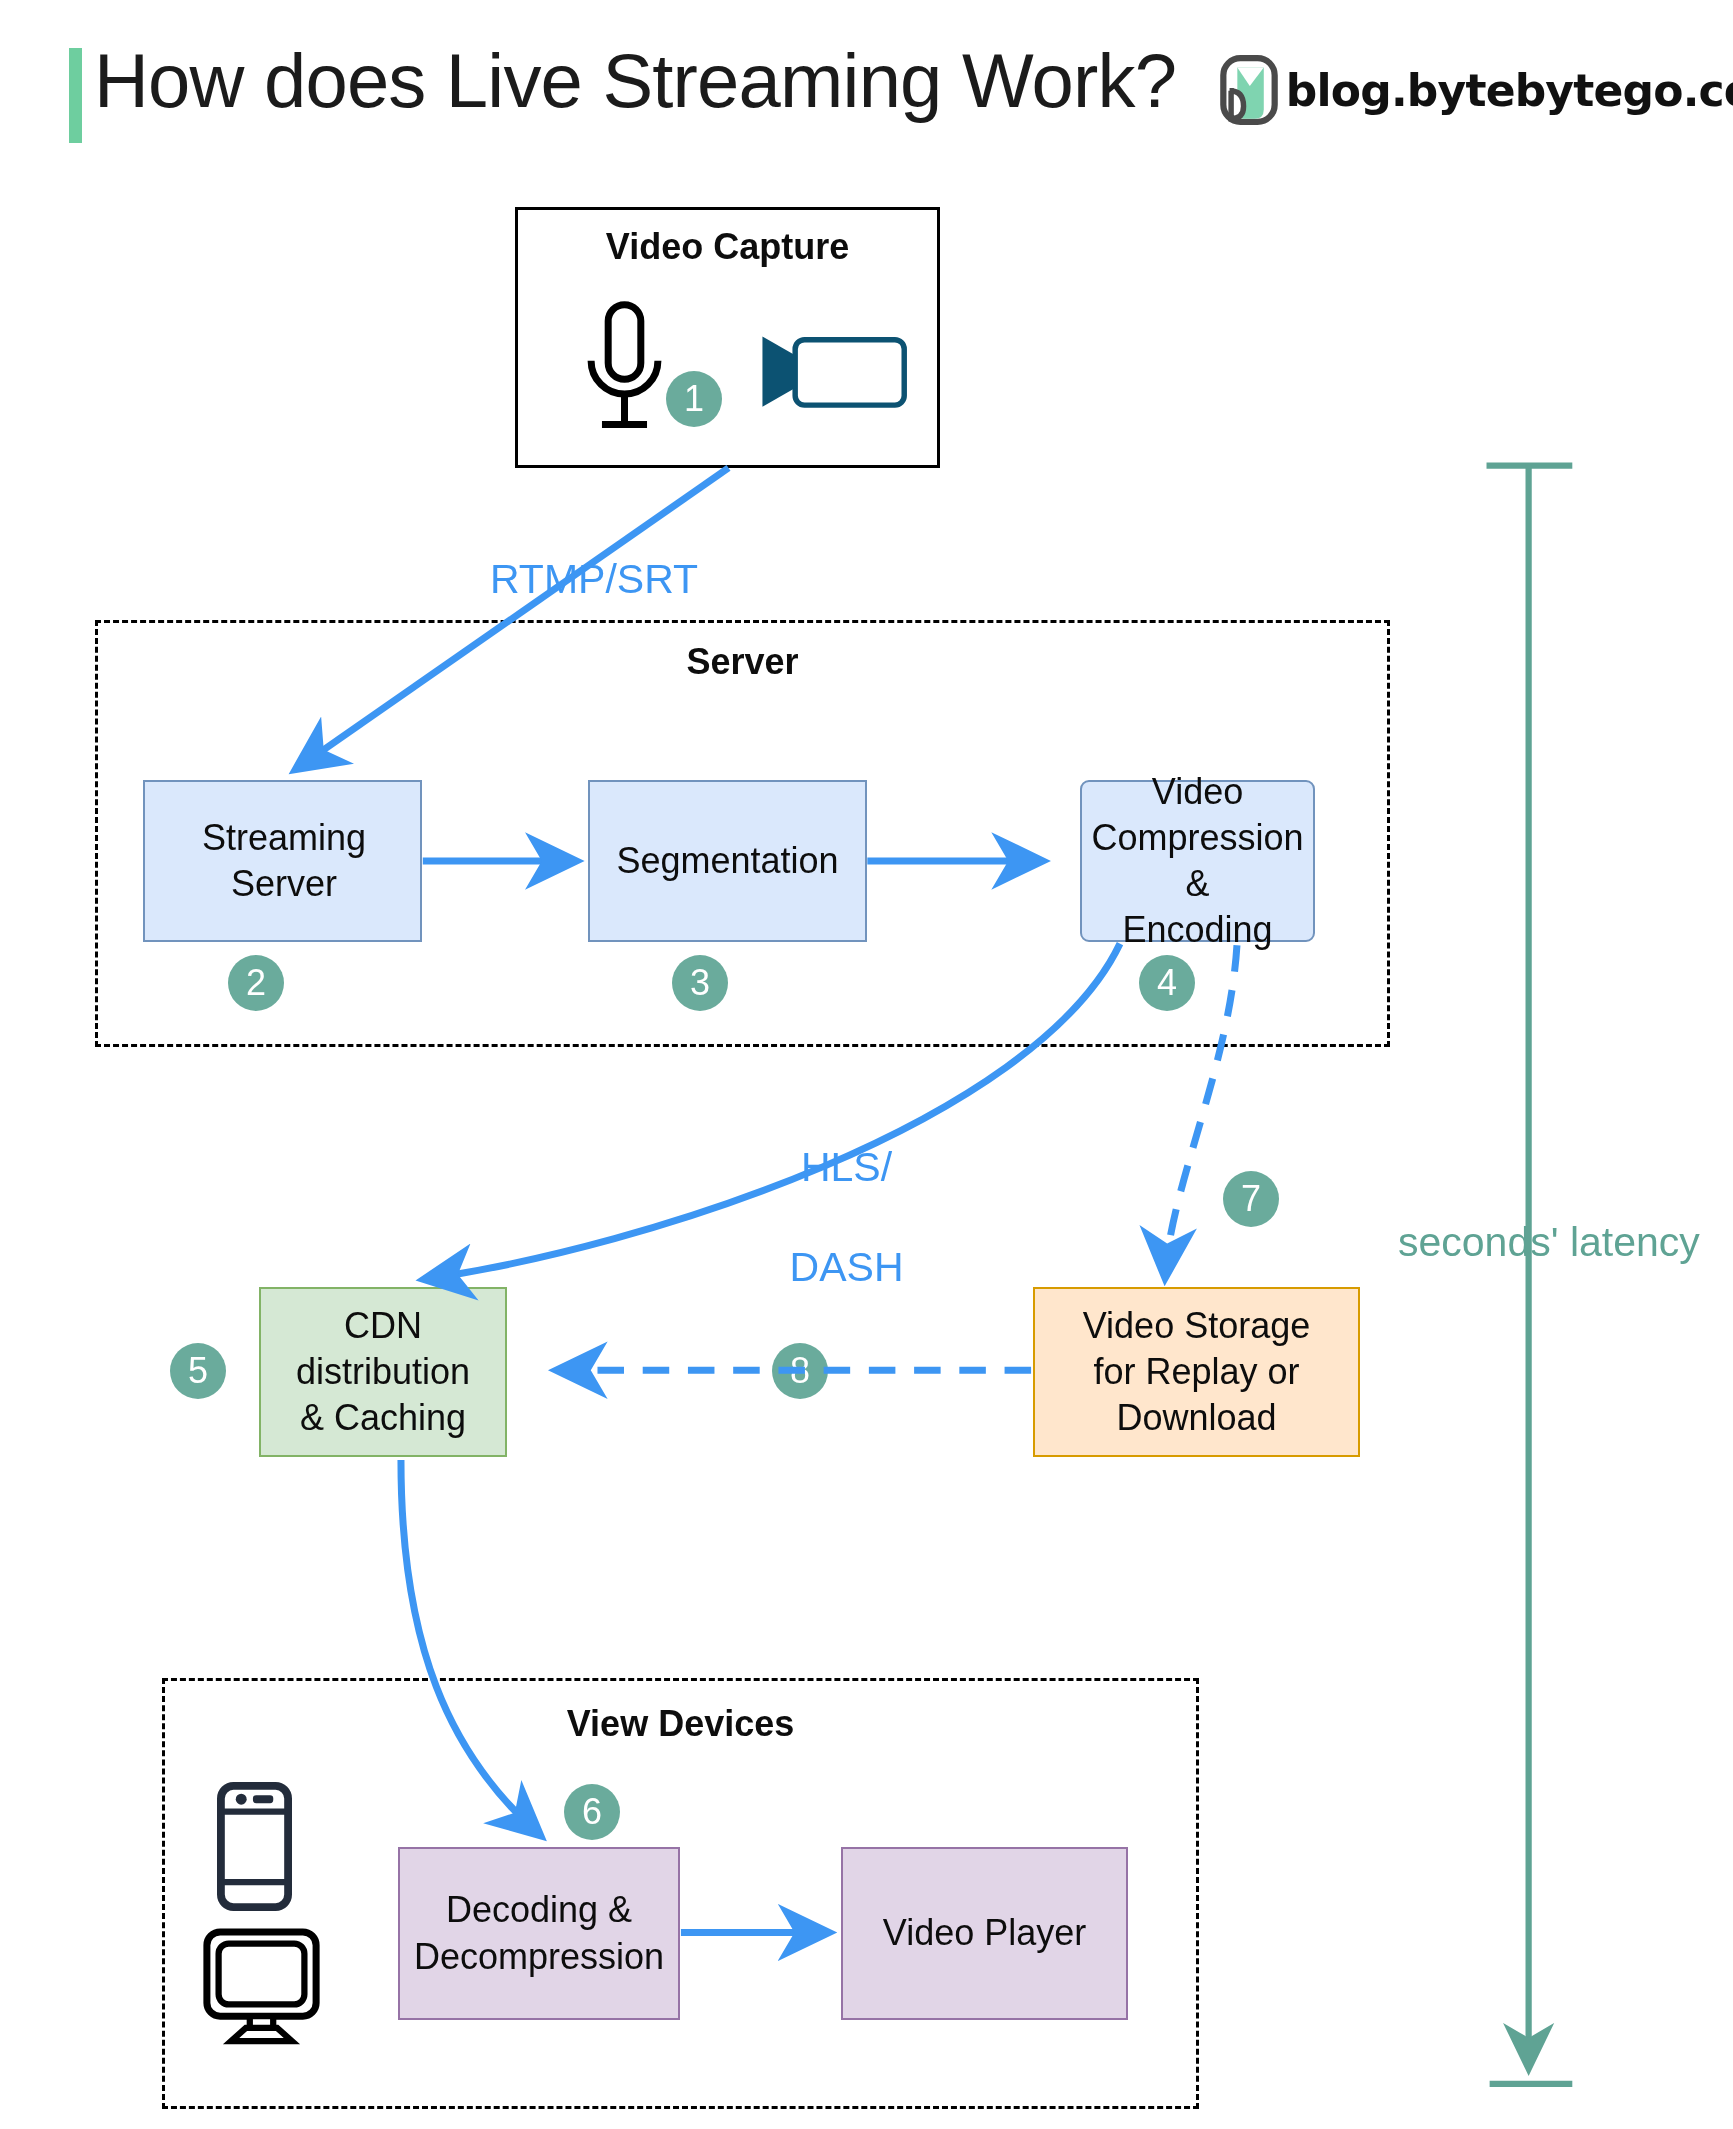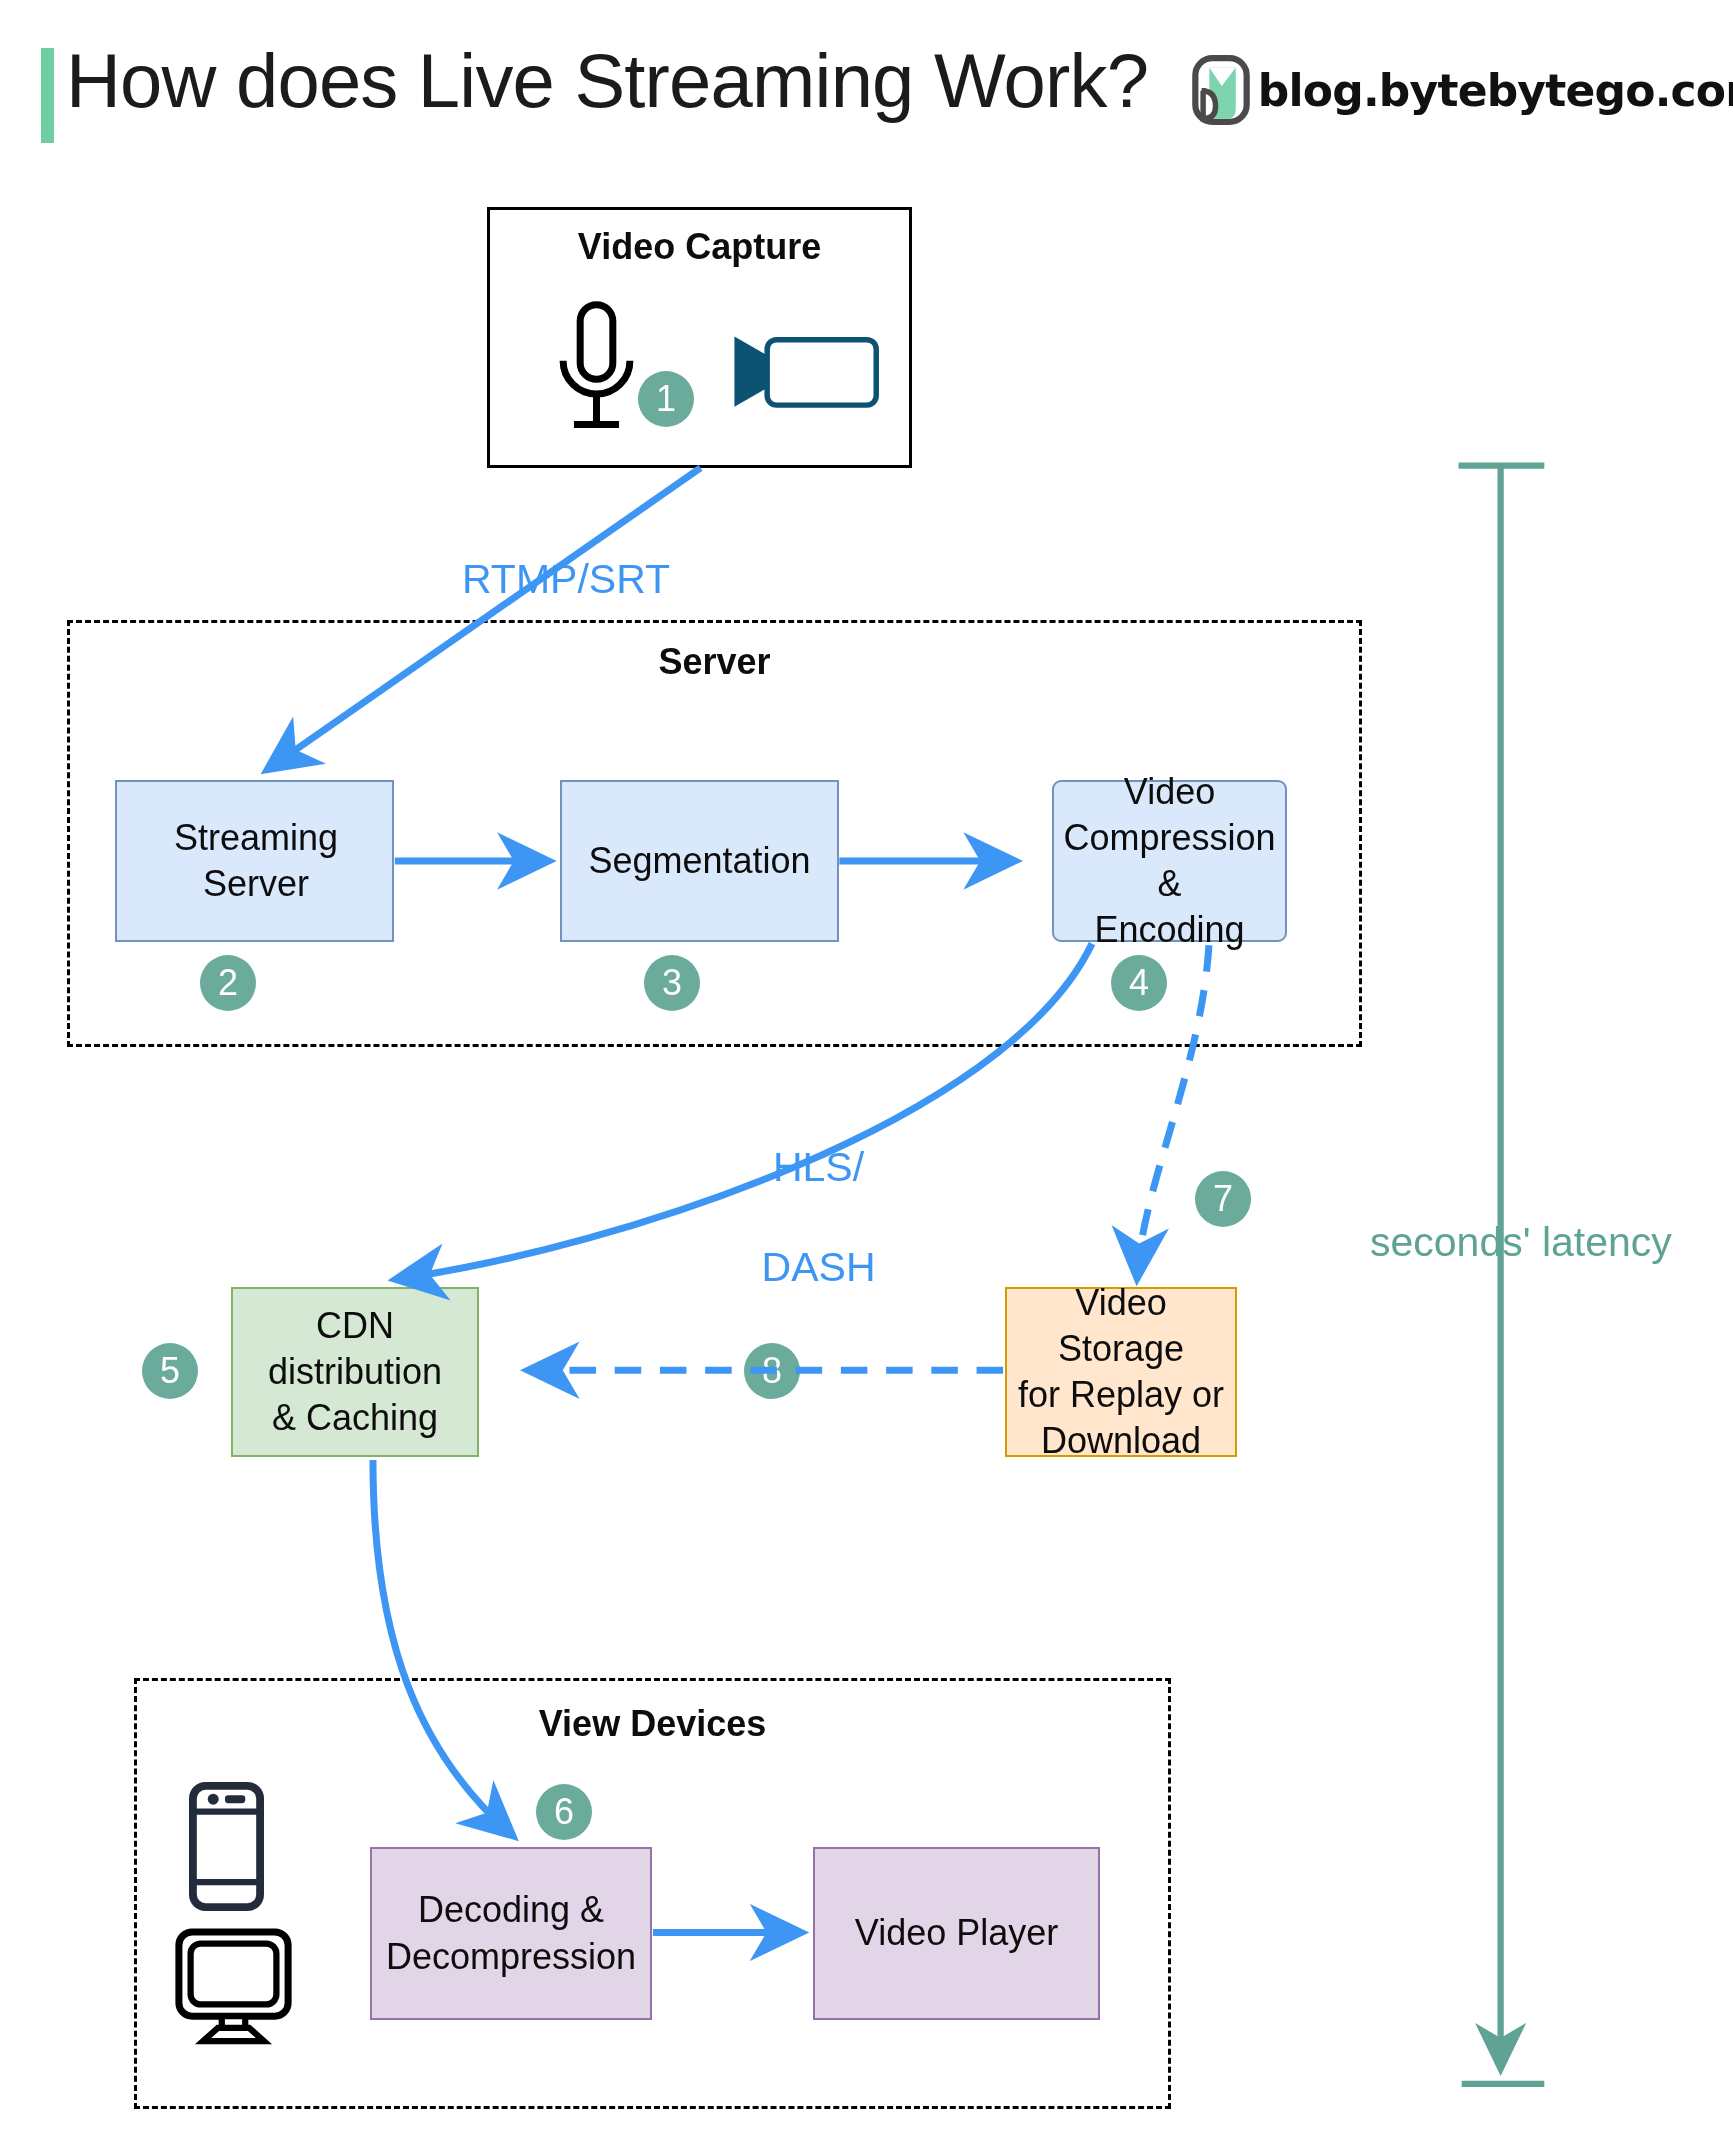--- a/index.html
+++ b/index.html
@@ -2,21 +2,21 @@
 <html style="font-size:12.5px"><head>
 <meta charset="utf-8">
 <style>
   * { box-sizing: border-box; }
   html, body { margin:0; padding:0; background:#ffffff; }
   body {
     width:1734px; height:2129px;
     font-family:"Liberation Sans", sans-serif;
     position:relative; overflow:hidden;
   }
-  #stage { position:absolute; inset:0; }
+  #stage { position:absolute; inset:0;margin-left:28px; }
 
   
   .accent-bar{
     position:absolute; left:41px; top:48px; width:12.5px; height:95px;
     background:#6ece9f;
   }
   .page-title{
     position:absolute; left:66px; top:39px;
     font-size:76px; font-weight:400; color:#1b1b1b;
     letter-spacing:-0.8px; white-space:nowrap; line-height:1.1;
@@ -135,21 +135,21 @@
   <div class="badge" style="left:1111px; top:955px;">4</div>
 
   <div class="node node-green" style="left:231px; top:1287px; width:248px; height:170px;">
     <span>
       <span>CDN distribution</span><br>
       <span>&amp; Caching</span>
     </span>
   </div>
   <div class="badge" style="left:142px; top:1343px;">5</div>
 
-  <div class="node node-orange" style="left:1005px; top:1287px; width:232px; height:170px;">
+  <div class="node node-orange" style="left:1005px; top:1287px; width:327px; height:170px;">
     <span>
       <span>Video Storage</span><br>
       <span>for Replay or</span><br>
       <span>Download</span>
     </span>
   </div>
   <div class="badge" style="left:1195px; top:1171px;">7</div>
   <div class="badge" style="left:744px; top:1343px;">8</div>
 
   <div class="group-box" style="left:134px; top:1678px; width:1037px; height:431px;"></div>

